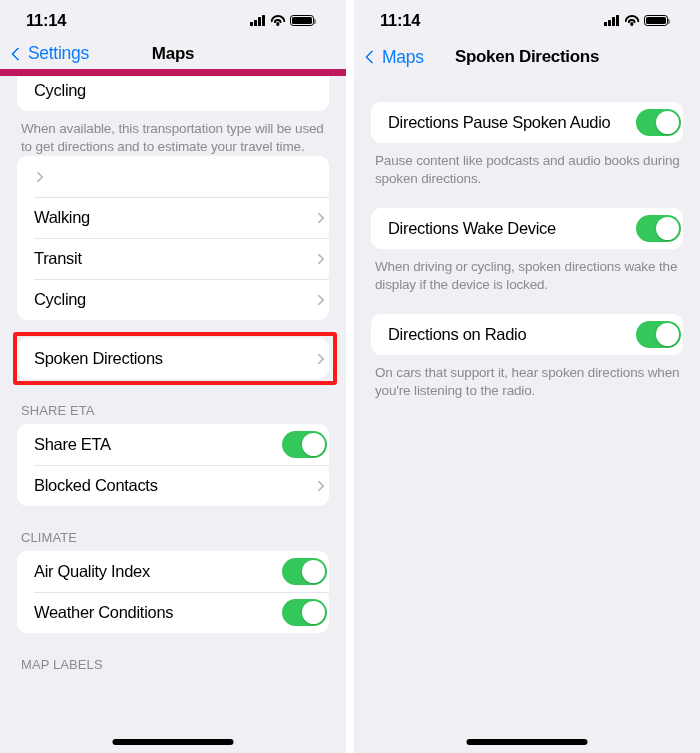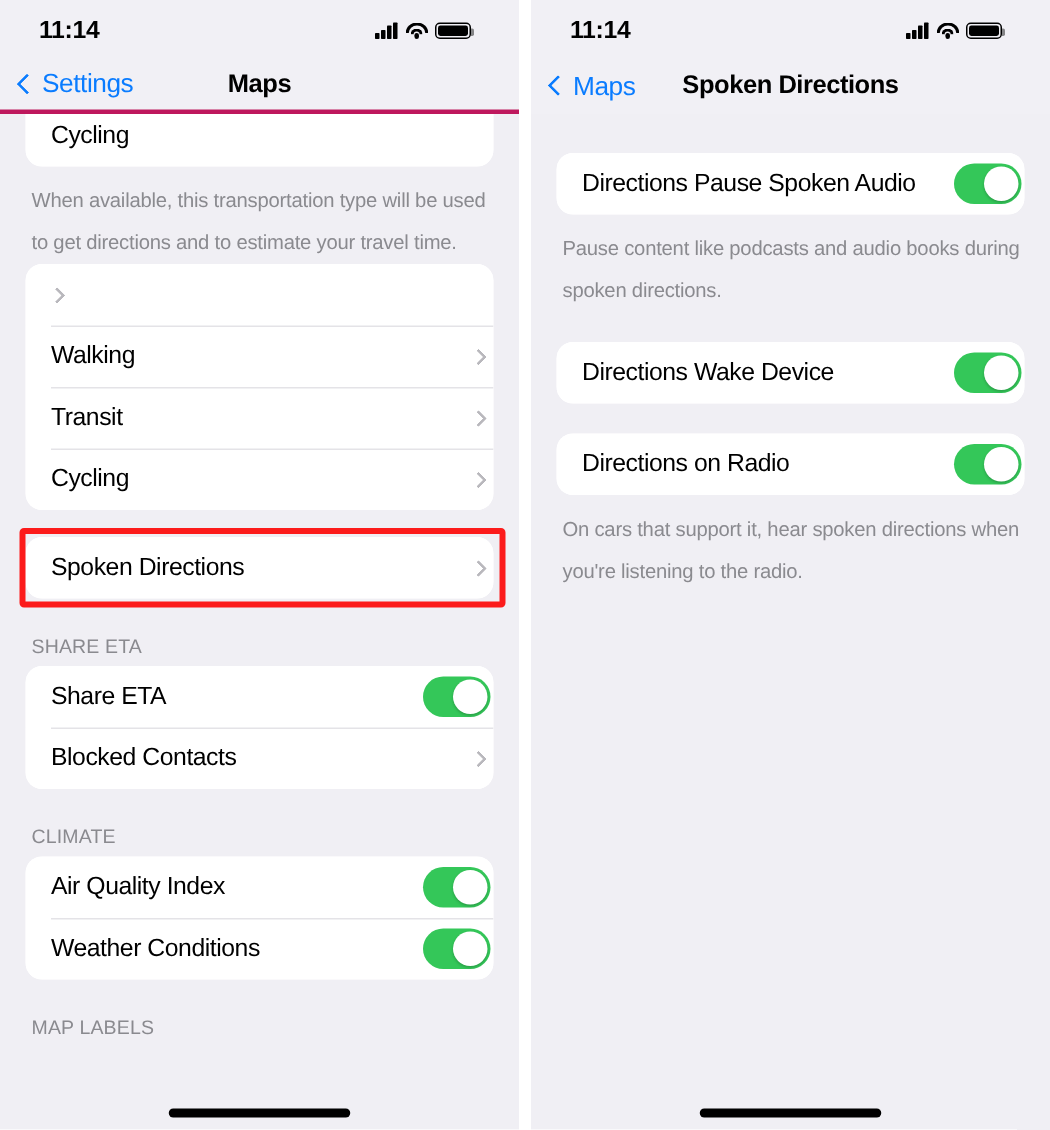--- a/index.html
+++ b/index.html
@@ -74,21 +74,21 @@
   .battery i { display: block; width: 100%; height: 100%; background: #000; border-radius: 1.6px; }
 
   
   .navbar {
     height: 38px;
     position: relative;
     display: flex;
     align-items: center;
     background: #f1f0f5;
   }
-  .navbar.bordered { border-bottom: 3px solid #be185d; }
+  .navbar.bordered { border-bottom: 7px solid #be185d; }
   .nav-back {
     display: flex; align-items: center; gap: 4px;
     padding-left: 13px;
     color: #0a7cff;
     font-size: 17.5px;
     letter-spacing: -0.3px;
     cursor: pointer;
     z-index: 2;
   }
   .chev-left {
@@ -170,21 +170,21 @@
     position: absolute;
     top: 1.8px; left: 20px;
     width: 23.4px; height: 23.4px;
     border-radius: 50%;
     background: #fff;
     box-shadow: 0 1px 2px rgba(0,0,0,0.22);
     display: block;
   }
   .footnote {
     font-size: 13.5px;
-    line-height: 28px;
+    line-height: 18px;
     color: #8a8a8f;
     padding: 9px 20px 0 21px;
     letter-spacing: -0.15px;
   }
   .section-header {
     font-size: 13px;
     color: #8a8a8f;
     letter-spacing: 0.1px;
     padding: 24px 20px 6px 21px;
     text-transform: uppercase;
@@ -379,20 +379,21 @@
       <div style="height:20px"></div>
 
       <div class="card">
         <div class="row">
           <span class="row-label">Directions Wake Device</span>
           <span class="toggle">
               <i></i>
             </span>
         </div>
       </div>
+      <div class="footnote">When driving or cycling, spoken directions wake the display if the device is locked.</div>
 
       <div style="height:20px"></div>
 
       <div class="card">
         <div class="row">
           <span class="row-label">Directions on Radio</span>
           <span class="toggle">
               <i></i>
             </span>
         </div>

